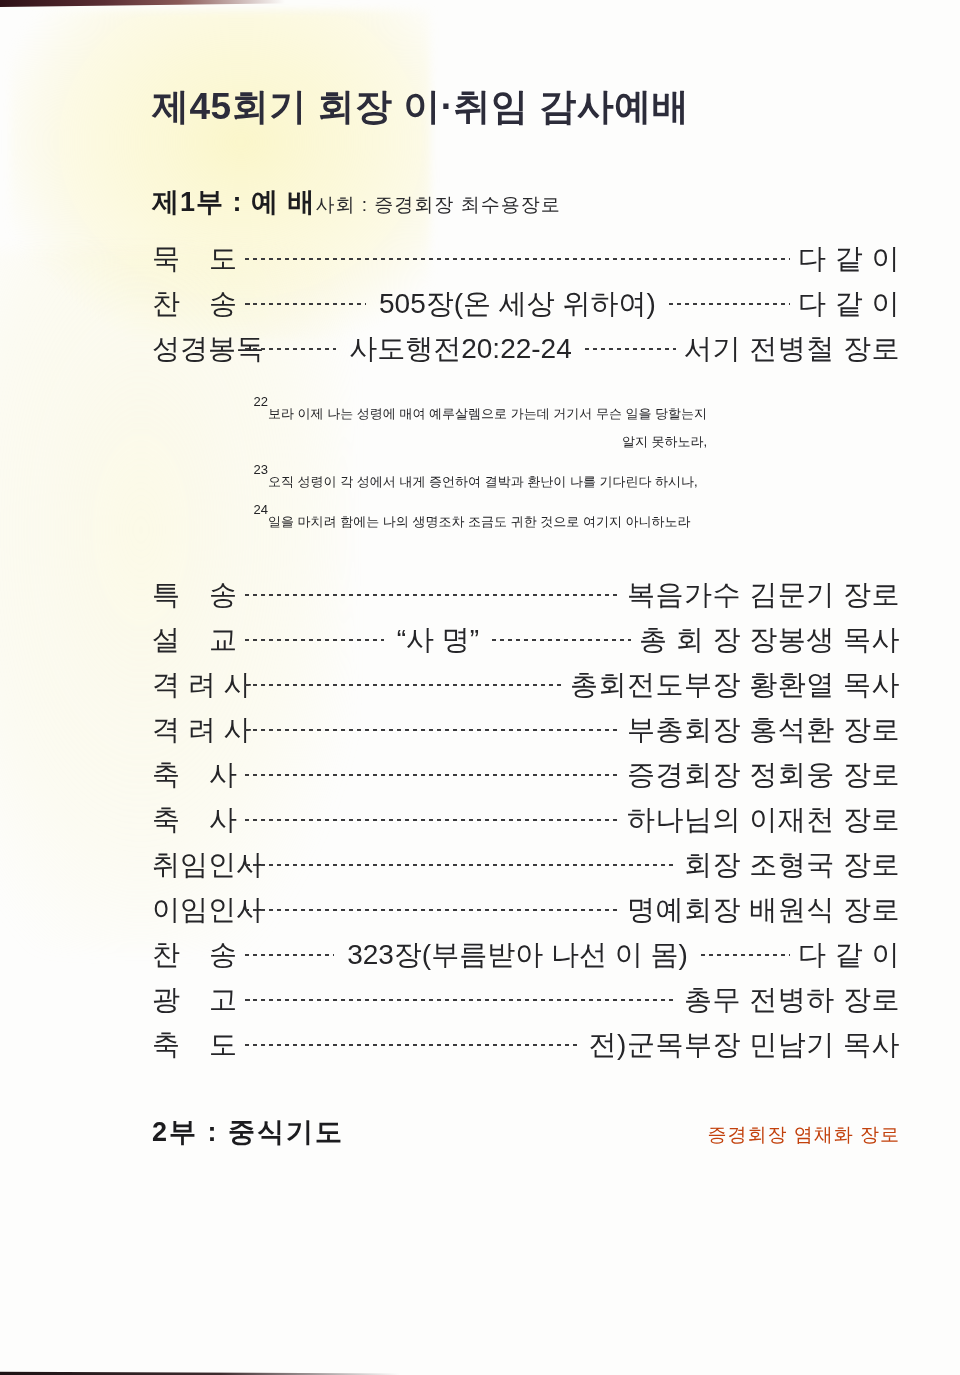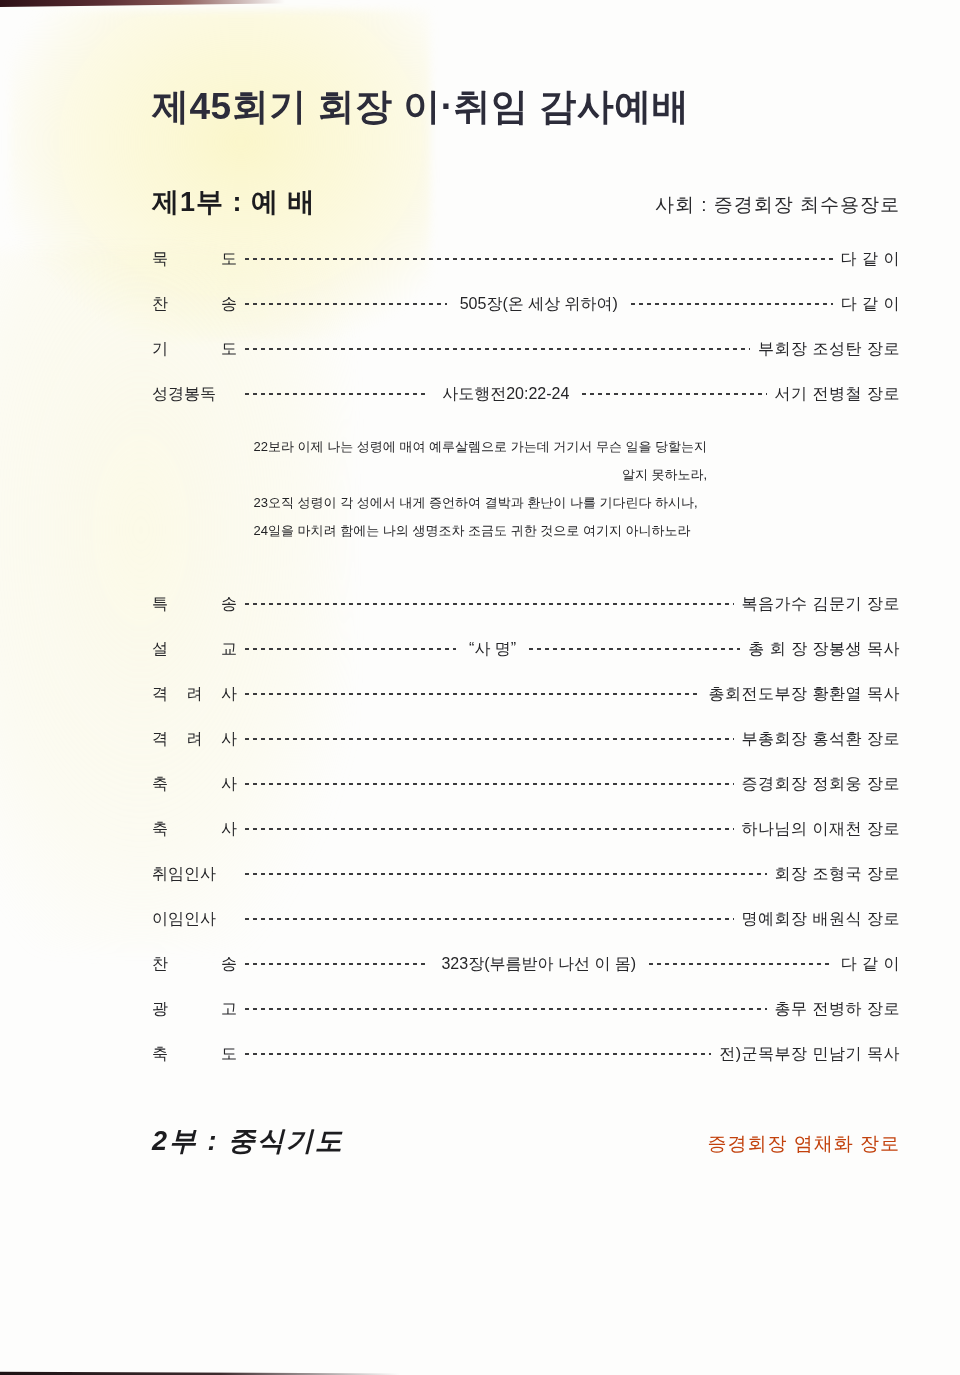--- a/index.html
+++ b/index.html
@@ -45,42 +45,42 @@
     font-size: 37px;
     font-weight: 700;
     color: #2c2c3a;
     letter-spacing: 0.5px;
     margin-bottom: 52px;
     white-space: nowrap;
   }
   .part-header {
     display: flex;
     align-items: baseline;
-    justify-content: space-between;
+    justify-content: flex-start;
     margin-bottom: 26px;
   }
   .part-heading {
     font-size: 27px;
     font-weight: 700;
     color: #1c1c1f;
     letter-spacing: 1px;
     white-space: nowrap;
   }
   .mc {
     font-size: 19px;
     color: #2a2a2d;
     letter-spacing: 1px;
     white-space: nowrap;
   }
   .order-row {
     display: flex;
     align-items: center;
     height: 26px;
     margin-bottom: 19px;
-    font-size: 16px;
+    font-size: 28px;
     color: #252528;
   }
   .order-label {
     width: 85px;
     flex: 0 0 85px;
     text-align: justify;
     text-align-last: justify;
     font-weight: 500;
     white-space: nowrap;
   }
@@ -109,28 +109,28 @@
     text-align: right;
   }
   .verse {
     display: flex;
     align-items: flex-start;
   }
   .verse-num {
     flex: 0 0 42px;
     white-space: nowrap;
   }
-  .verse-lines { white-space: nowrap; }
+  .verse-lines { white-space: nowrap; margin-top: 12px; }
   .part2 {
     display: flex;
     align-items: baseline;
     justify-content: space-between;
     margin-top: 56px;
   }
-  .part2 .part-heading { letter-spacing: 2px; font-style: italic; }
+  .part2 .part-heading { letter-spacing: 2px; }
   .part2-right {
     font-size: 19px;
     letter-spacing: 1px;
     color: #c2410c;
     white-space: nowrap;
   }
 </style>
 </head>
 <body>
 
@@ -152,25 +152,20 @@
       <span class="order-label">묵 도</span>
       <span class="leader"></span>
       <span class="order-right">다 같 이</span>
     </div>
     <div class="order-row">
       <span class="order-label">찬 송</span>
       <span class="leader"></span>
       <span class="order-center">505장(온 세상 위하여)</span>
       <span class="leader"></span>
       <span class="order-right">다 같 이</span>
-    </div>
-    <div class="order-row">
-      <span class="order-label">기 도</span>
-      <span class="leader"></span>
-      <span class="order-right">부회장 조성탄 장로</span>
     </div>
     <div class="order-row">
       <span class="order-label">성경봉독</span>
       <span class="leader"></span>
       <span class="order-center">사도행전20:22-24</span>
       <span class="leader"></span>
       <span class="order-right">서기 전병철 장로</span>
     </div>
 
     <div class="scripture">

